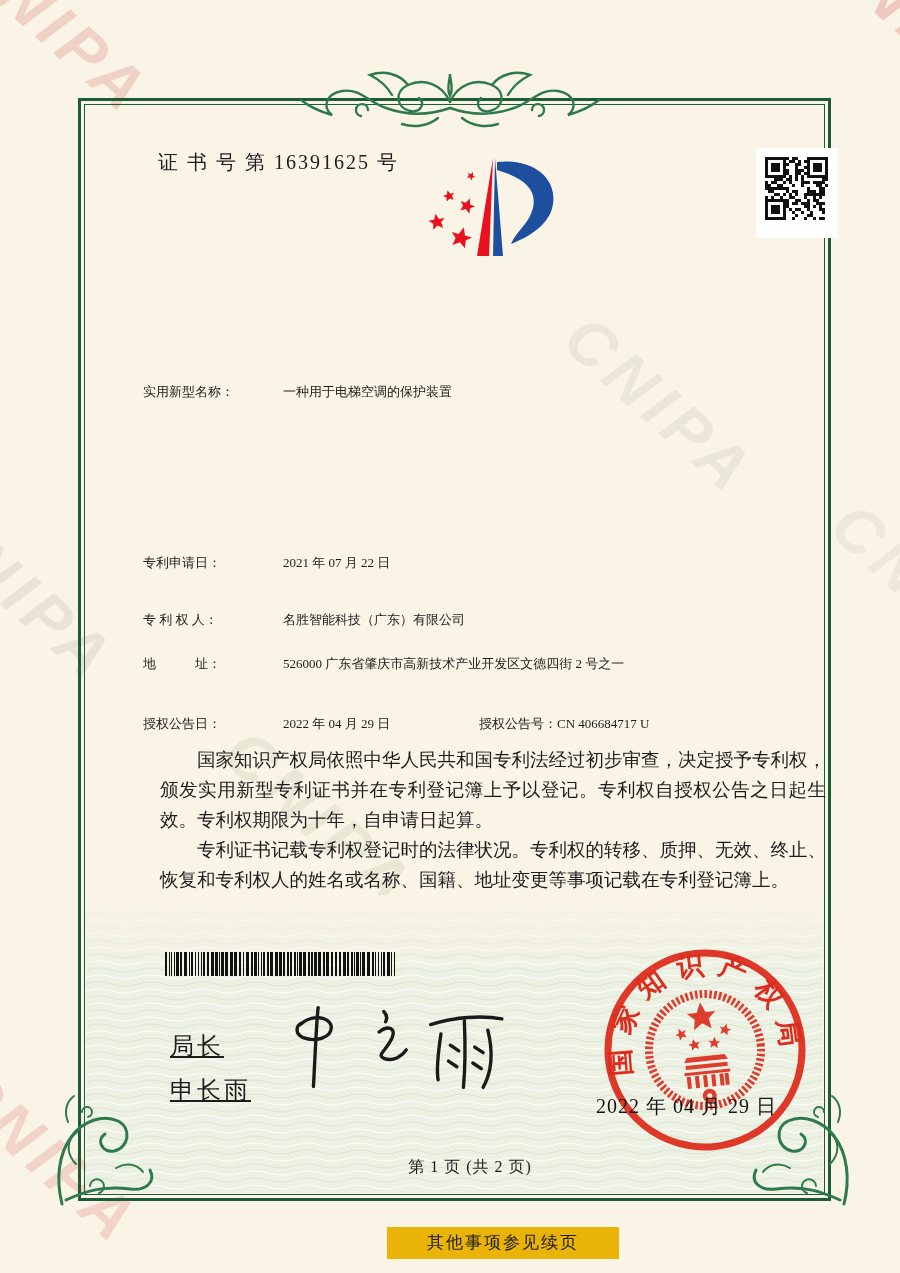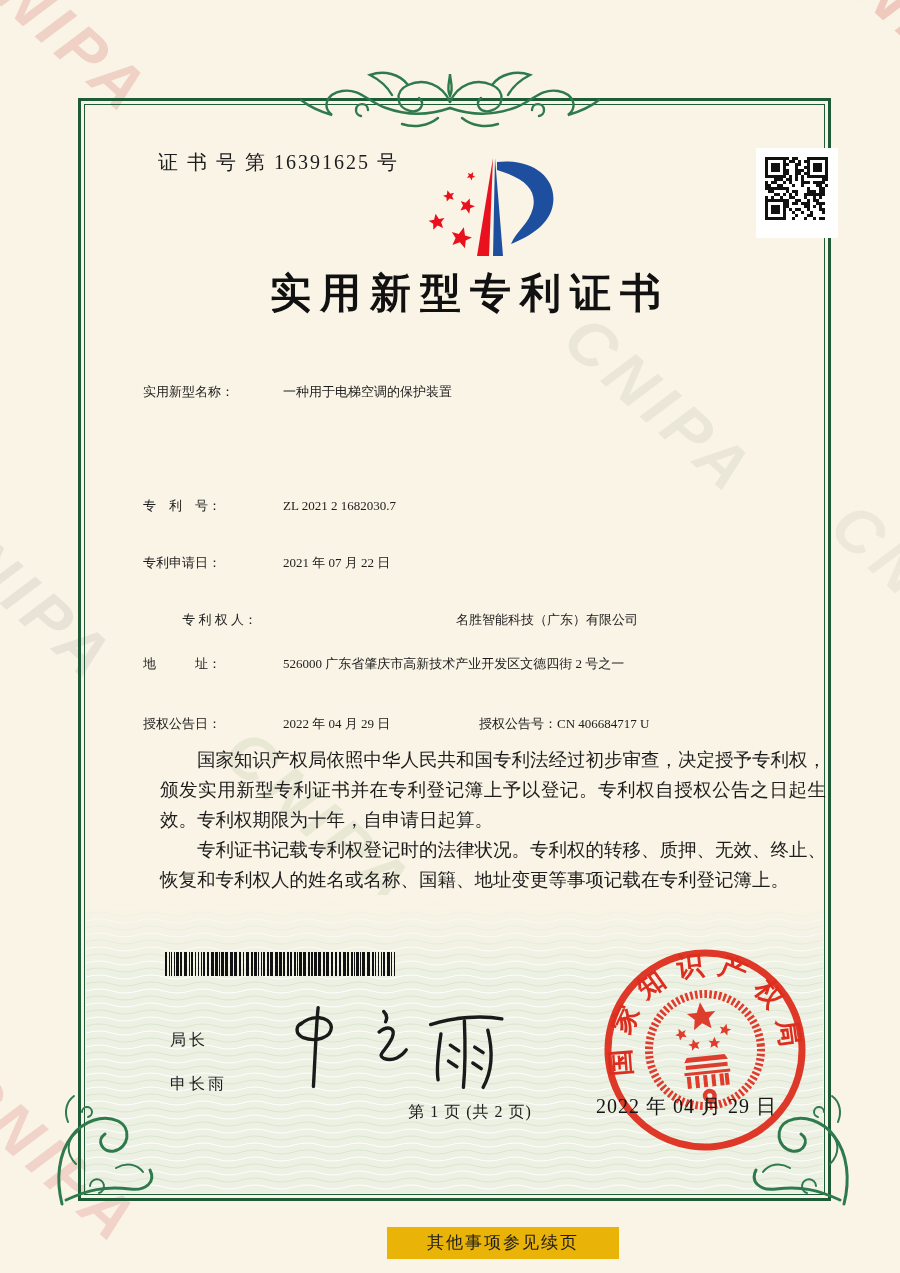--- a/index.html
+++ b/index.html
@@ -37,26 +37,26 @@
   .title{position:absolute;left:0;top:266px;width:100%;text-align:center;
     font-size:41px;font-weight:700;letter-spacing:9px;color:#111;}
   .field{position:absolute;left:103px;width:668px;font-size:13px;line-height:27px;}
   .field .lbl{display:inline-block;width:140px;vertical-align:top;white-space:nowrap;}
   .field .val{display:inline-block;width:515px;vertical-align:top;}
   .field .pair2{position:absolute;left:336px;top:0;white-space:nowrap;}
   .paras{position:absolute;left:120px;top:745px;width:666px;font-size:18.5px;
     line-height:30px;text-align:justify;}
   .paras p{margin:0;text-indent:2em;}
   .barcode{position:absolute;left:125px;top:952px;}
-  .commissioner{position:absolute;left:130px;font-size:16px;letter-spacing:3px;}
+  .commissioner{position:absolute;left:130px;font-size:24px;letter-spacing:3px;text-decoration:underline;}
   .sig{position:absolute;left:250px;top:993px;}
   .seal{position:absolute;left:560px;top:945px;transform:rotate(-6deg);z-index:4;}
   .seal-date{position:absolute;left:556px;top:1093px;width:230px;font-size:20px;
     letter-spacing:1px;color:#141414;z-index:5;white-space:nowrap;}
-  .page-num{position:absolute;left:280px;top:1102px;width:300px;text-align:center;
+  .page-num{position:absolute;left:280px;top:1157px;width:300px;text-align:center;
     font-size:16px;letter-spacing:1px;}
   .note-box{position:absolute;left:347px;top:1227px;width:232px;height:32px;background:#eab308;
     text-align:center;font-size:17px;line-height:32px;letter-spacing:2px;z-index:5;}
   .green{stroke:#2f7a4d;fill:none;stroke-linecap:round;}
   .hidden-defs{position:absolute;width:0;height:0;overflow:hidden;}
 </style>
 </head>
 <body>
 
 <svg class="hidden-defs" aria-hidden="true">
@@ -418,32 +418,28 @@
           <rect x="42" y="57" width="3" height="3" fill="#111"></rect>
           <rect x="45" y="57" width="3" height="3" fill="#111"></rect>
           <rect x="27" y="60" width="3" height="3" fill="#111"></rect>
           <rect x="39" y="60" width="3" height="3" fill="#111"></rect>
           <rect x="48" y="60" width="3" height="3" fill="#111"></rect>
           <rect x="54" y="60" width="3" height="3" fill="#111"></rect>
           <rect x="57" y="60" width="3" height="3" fill="#111"></rect>
         </svg>
     </div>
 
-    <div class="title">实用新型专利证书</div>
 
     <div class="field" style="top:378px;">
       <span class="lbl">实用新型名称：</span><span class="val">一种用于电梯空调的保护装置</span>
     </div>
-    <div class="field" style="top:492px;">
-      <span class="lbl">专　利　号：</span><span class="val">ZL 2021 2 1682030.7</span>
-    </div>
     <div class="field" style="top:549px;">
       <span class="lbl">专利申请日：</span><span class="val">2021 年 07 月 22 日</span>
     </div>
-    <div class="field" style="top:606px;text-align:center;">
+    <div class="field" style="top:606px;">
       <span class="lbl">专 利 权 人：</span><span class="val">名胜智能科技（广东）有限公司</span>
     </div>
     <div class="field" style="top:650px;">
       <span class="lbl">地　　　址：</span><span class="val">526000  广东省肇庆市高新技术产业开发区文德四街 2 号之一</span>
     </div>
     <div class="field" style="top:710px;">
       <span class="lbl">授权公告日：</span><span>2022 年 04 月 29 日</span>
       <span class="pair2"><span>授权公告号：</span><span>CN 406684717 U</span></span>
     </div>
 

